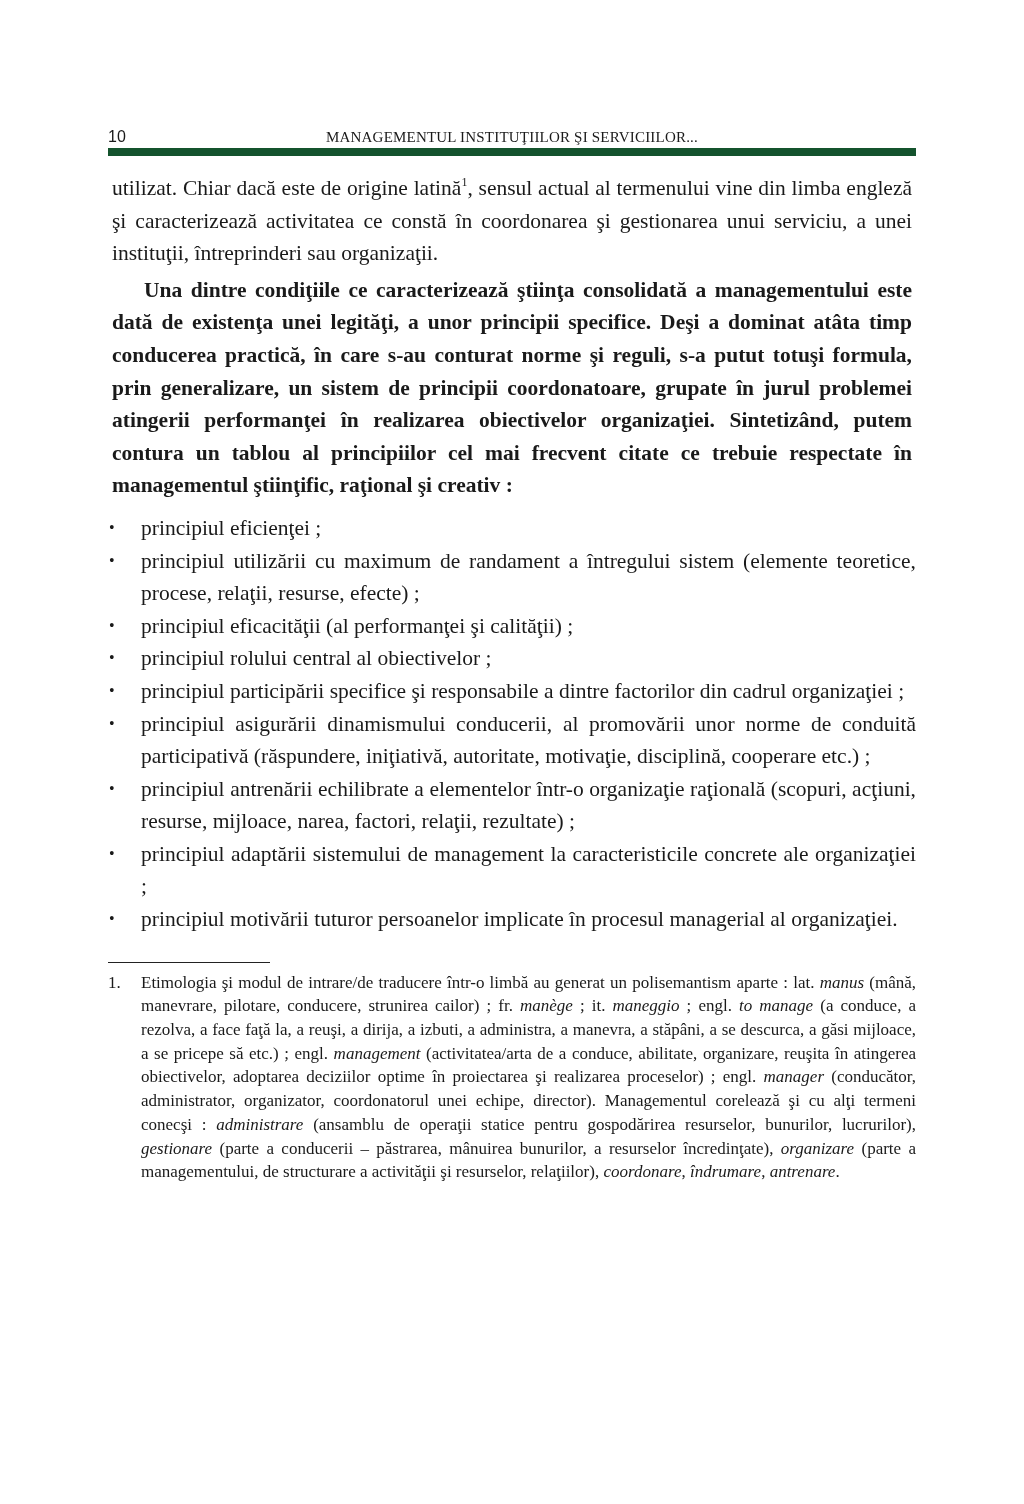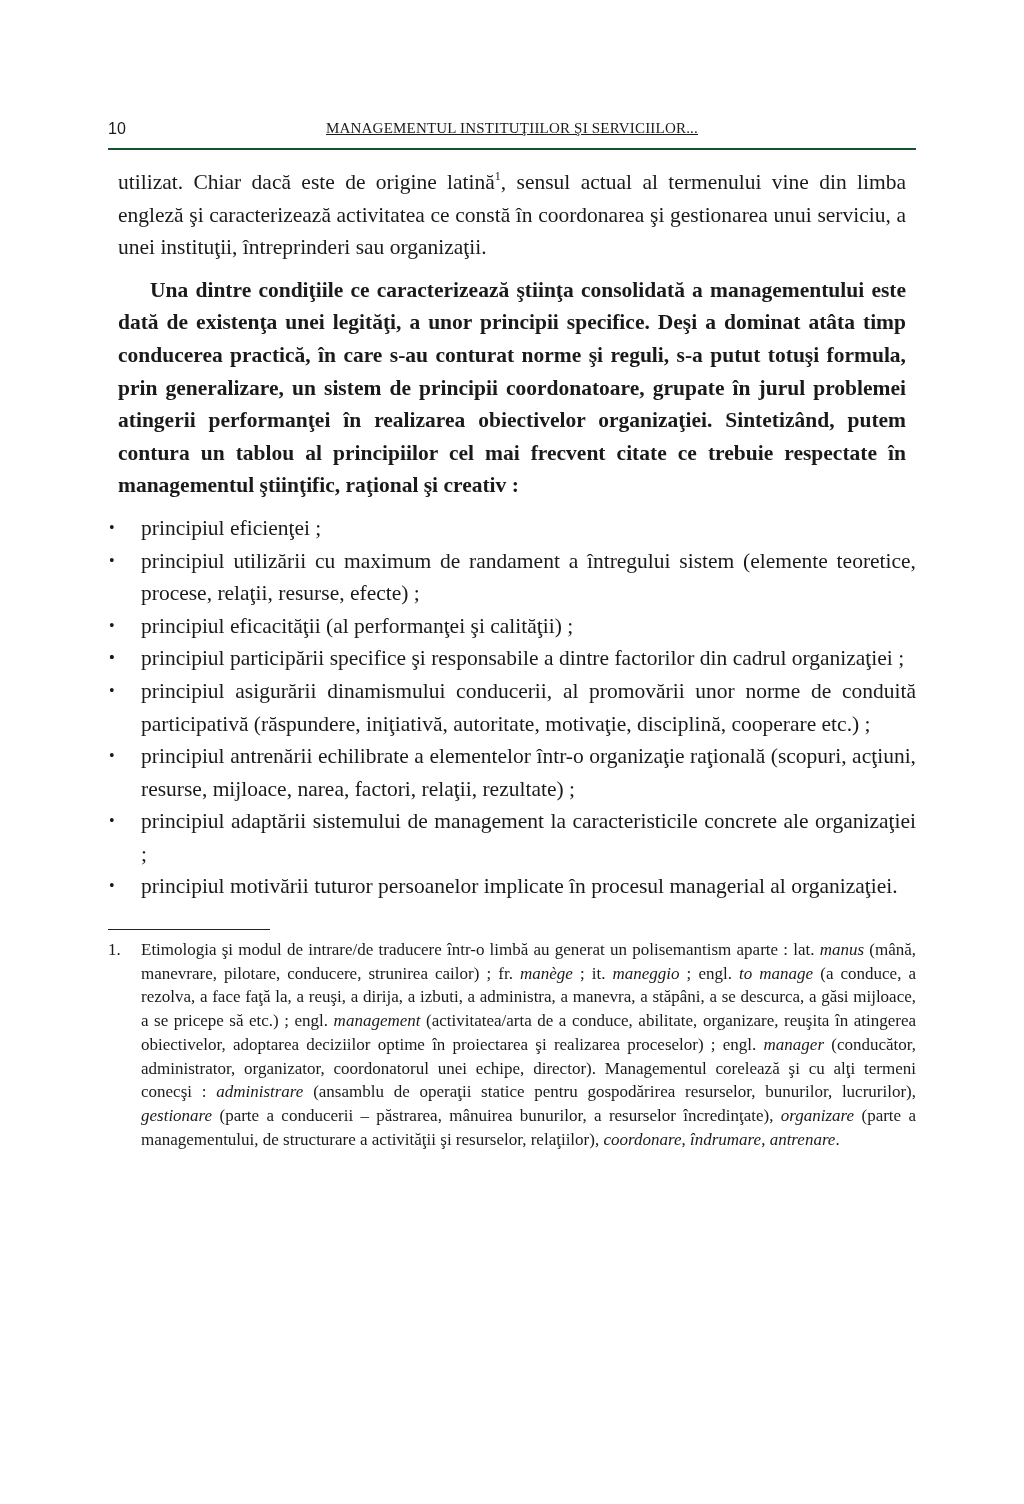--- a/index.html
+++ b/index.html
@@ -3,32 +3,32 @@
 <meta charset="utf-8">
 <style>
   html, body { margin: 0; padding: 0; background: #ffffff; }
   body { width: 1024px; height: 1504px; position: relative; overflow: hidden; }
   .page {
     position: absolute; left: 108px; top: 120px; width: 808px;
     color: #1a1a1a;
     font-family: "Liberation Serif", "DejaVu Serif", serif;
   }
   .running-head {
-    display: flex; height: 26px;
-    border-bottom: 2px solid #14532d; padding-bottom: 2px;
+    display: flex; align-items: flex-end; height: 26px;
+    border-bottom: 8px solid #14532d; padding-bottom: 2px;
     font-size: 15px; letter-spacing: 0.2px;
   }
   .running-head .pnum {
     font-family: "Liberation Sans", "DejaVu Sans", sans-serif; font-size: 16px; width: 40px;
   }
-  .running-head .rtitle { flex: 1; text-align: center; padding-right: 40px; text-transform: uppercase; text-decoration: underline; }
+  .running-head .rtitle { flex: 1; text-align: center; padding-right: 40px; text-transform: uppercase; }
   .body-text {
     margin-top: 16px; font-size: 21.5px; line-height: 32.6px; text-align: justify; hyphens: manual;
   }
-  .body-text p { margin: 10px; }
+  .body-text p { margin: 4px; }
   .body-text p.indent { text-indent: 32px; font-weight: bold; }
   sup.fnref { font-size: 12px; vertical-align: 9px; line-height: 0; }
   ul.principles { list-style: none; margin: 10px 0 0 0; padding: 0; }
   ul.principles li {
     position: relative; padding-left: 33px; font-size: 21.5px; line-height: 32.6px; text-align: justify;
   }
   ul.principles li .bullet {
     position: absolute; left: 1px; top: 0; font-size: 16px;
   }
   .fn-rule { width: 162px; height: 0; border-top: 1.5px solid #222; margin-top: 26px; }
@@ -47,21 +47,21 @@
   </div>
 
   <div class="body-text">
     <p><span>utilizat. Chiar dacă este de origine latină</span><sup class="fnref">1</sup><span>, sensul actual al termenului vine din limba engleză şi caracterizează activitatea ce constă în coordonarea şi gestio­narea unui serviciu, a unei instituţii, întreprinderi sau organizaţii.</span></p>
     <p class="indent">Una dintre condiţiile ce caracterizează ştiinţa consolidată a managementului este dată de existenţa unei legităţi, a unor principii specifice. Deşi a dominat atâta timp conducerea practică, în care s-au conturat norme şi reguli, s-a putut totuşi formula, prin generalizare, un sistem de principii coordonatoare, grupate în jurul problemei atingerii performanţei în realizarea obiectivelor organizaţiei. Sintetizând, putem contura un tablou al principiilor cel mai frecvent citate ce trebuie respectate în managementul ştiinţific, raţional şi creativ :</p>
 
     <ul class="principles" id="principles">
         <li><span class="bullet">•</span><span>principiul eficienţei ;</span></li>
         <li><span class="bullet">•</span><span>principiul utilizării cu maximum de randament a întregului sistem (elemente teoretice, procese, relaţii, resurse, efecte) ;</span></li>
         <li><span class="bullet">•</span><span>principiul eficacităţii (al performanţei şi calităţii) ;</span></li>
-        <li><span class="bullet">•</span></li>
+        <li><span class="bullet">•</span><span>principiul rolului central al obiectivelor ;</span></li>
         <li><span class="bullet">•</span><span>principiul participării specifice şi responsabile a dintre factorilor din cadrul organizaţiei ;</span></li>
         <li><span class="bullet">•</span><span>principiul asigurării dinamismului conducerii, al promovării unor norme de conduită participativă (răspundere, iniţiativă, autoritate, motivaţie, disci­plină, cooperare etc.) ;</span></li>
         <li><span class="bullet">•</span><span>principiul antrenării echilibrate a elementelor într-o organizaţie raţională (scopuri, acţiuni, resurse, mijloace, narea, factori, relaţii, rezultate) ;</span></li>
         <li><span class="bullet">•</span><span>principiul adaptării sistemului de management la caracteristicile concrete ale organizaţiei ;</span></li>
         <li><span class="bullet">•</span><span>principiul motivării tuturor persoanelor implicate în procesul managerial al organizaţiei.</span></li>
       </ul>
   </div>
 
   <div class="fn-rule"></div>
 

